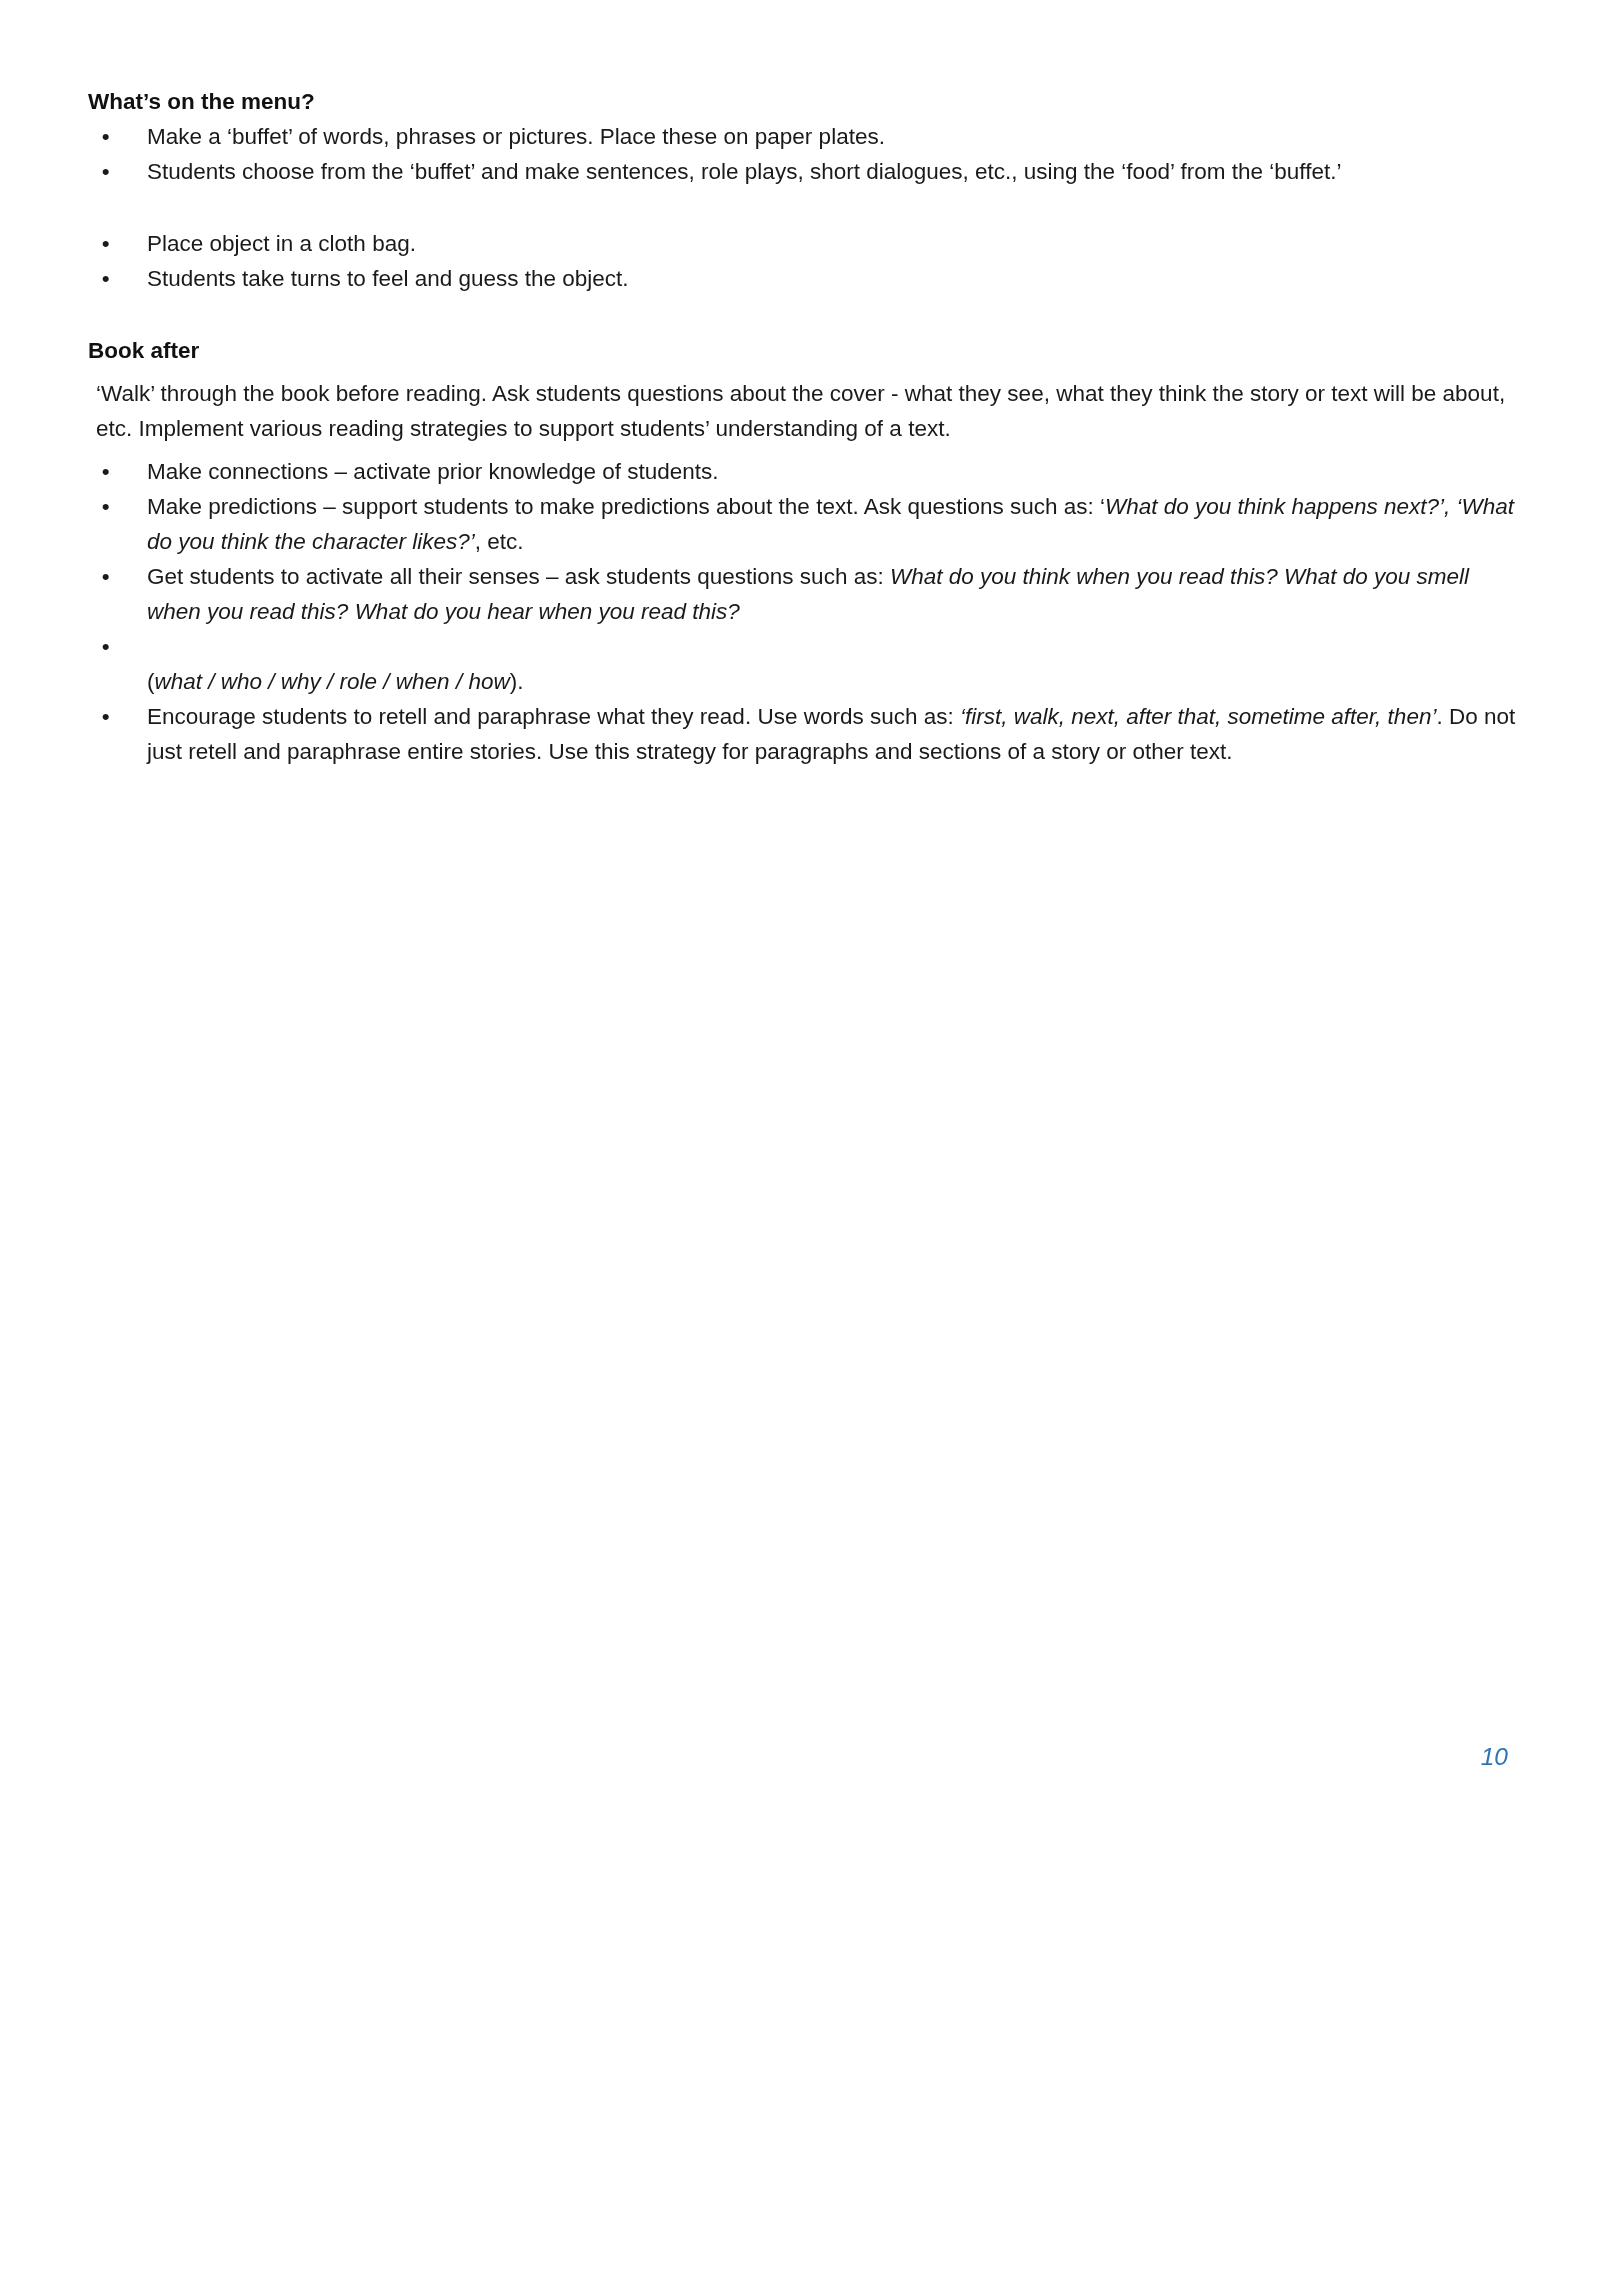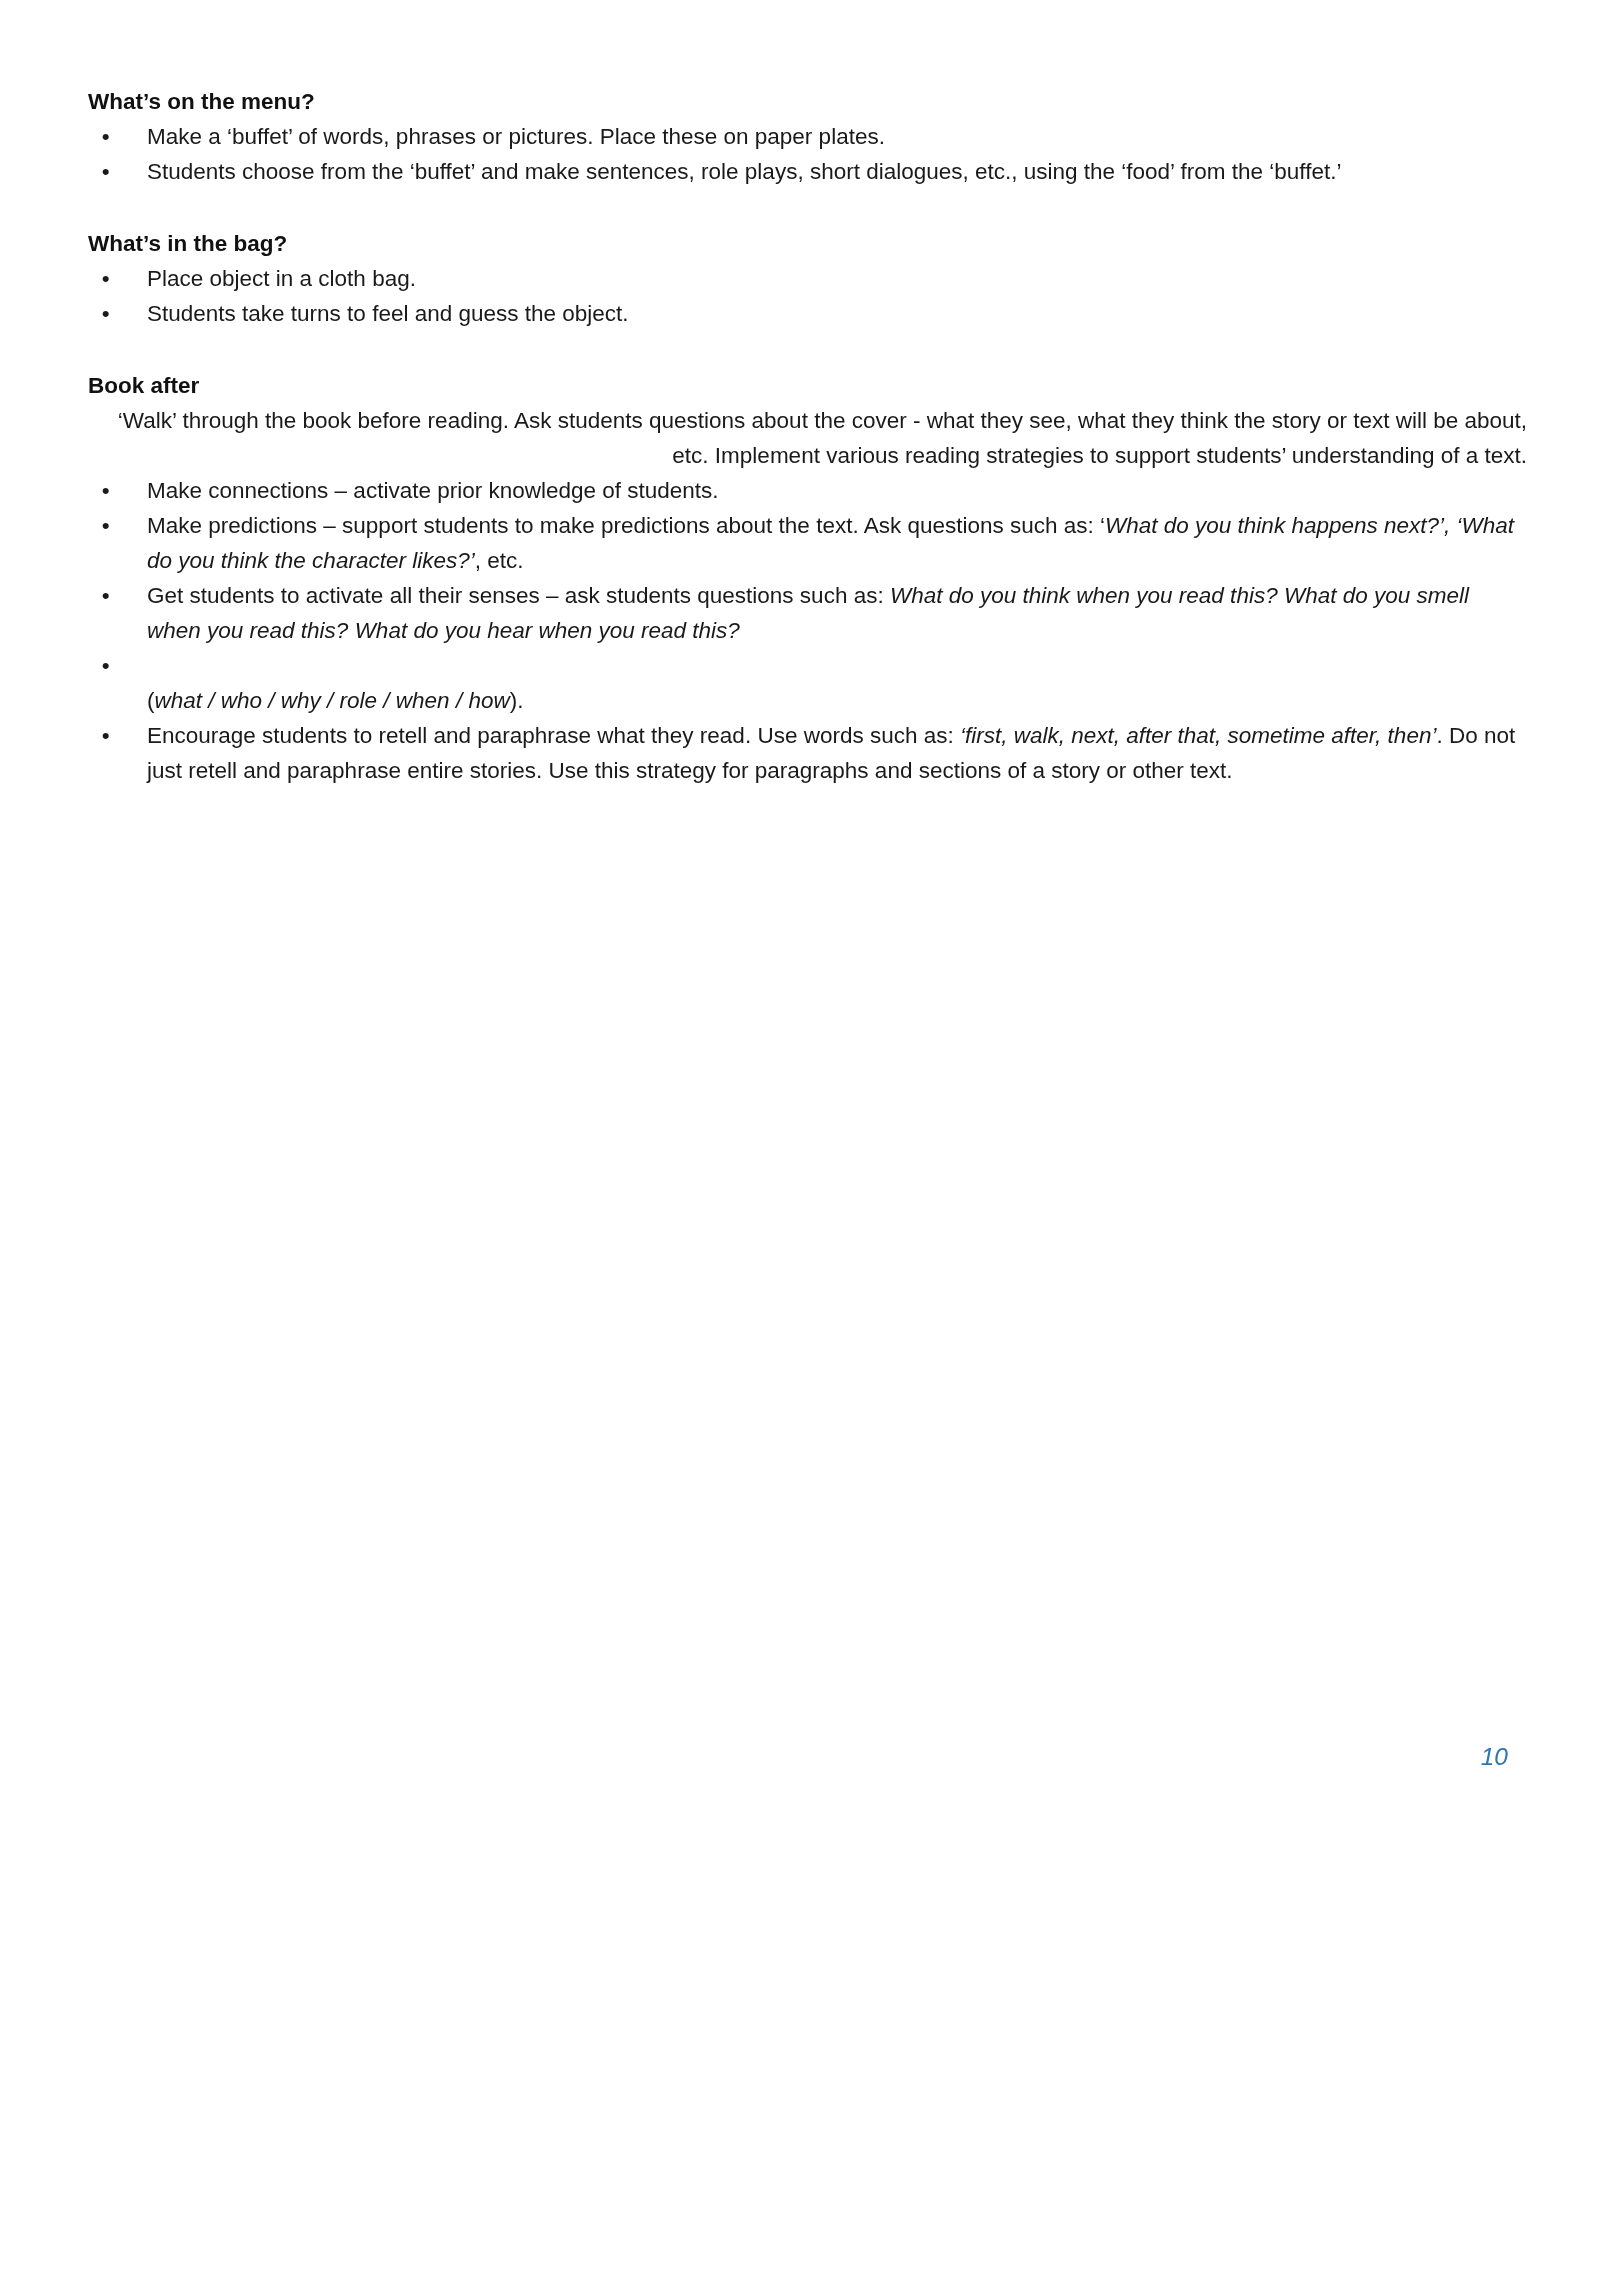--- a/index.html
+++ b/index.html
@@ -29,23 +29,22 @@
   }
   h2.sec-heading {
     font-size: 22.5px;
     line-height: 35px;
     font-weight: bold;
     margin: 0;
     padding: 0;
     color: #111111;
   }
   p.intro {
-    margin: 0;
+    margin: 8px;
     padding: 0;
-    text-align: right;
   }
   ul.doc-list {
     list-style: none;
     margin: 0;
     padding: 0;
   }
   ul.doc-list > li {
     display: flex;
     align-items: flex-start;
   }
@@ -87,21 +86,20 @@
           <span class="li-text"><span>Make a ‘buffet’ of words, phrases or pictures. Place these on paper plates.</span></span>
         </li>
         <li>
           <span class="marker">•</span>
           <span class="li-text"><span>Students choose from the ‘buffet’ and make sentences, role plays, short dialogues, etc., using the ‘food’ from the ‘buffet.’</span></span>
         </li>
       </ul>
     </section>
 
     <section class="doc-section">
-      <h2 class="sec-heading">What’s in the bag?</h2>
       <ul class="doc-list">
         <li>
           <span class="marker">•</span>
           <span class="li-text"><span>Place object in a cloth bag.</span></span>
         </li>
         <li>
           <span class="marker">•</span>
           <span class="li-text"><span>Students take turns to feel and guess the object.</span></span>
         </li>
       </ul>

